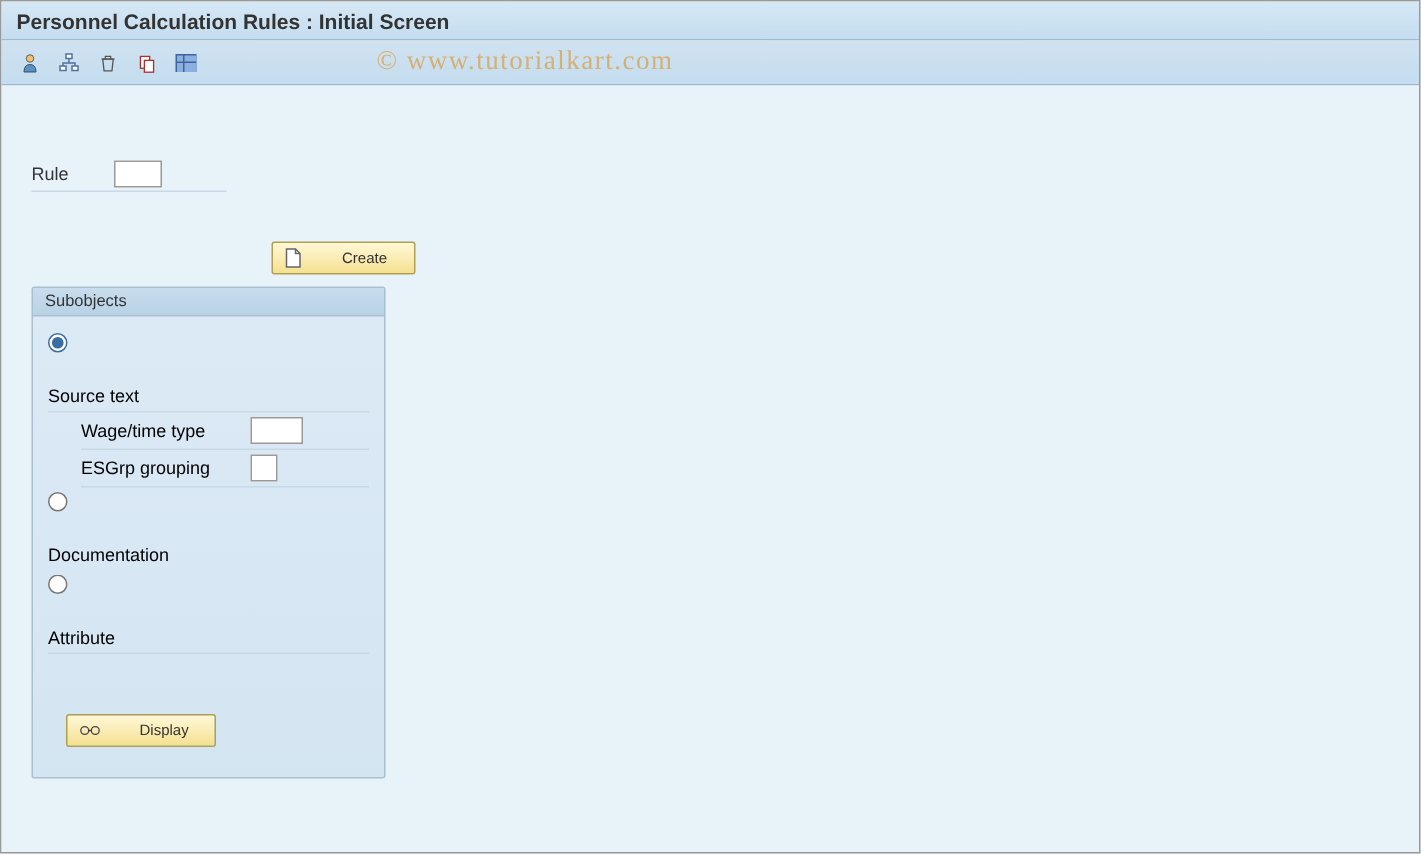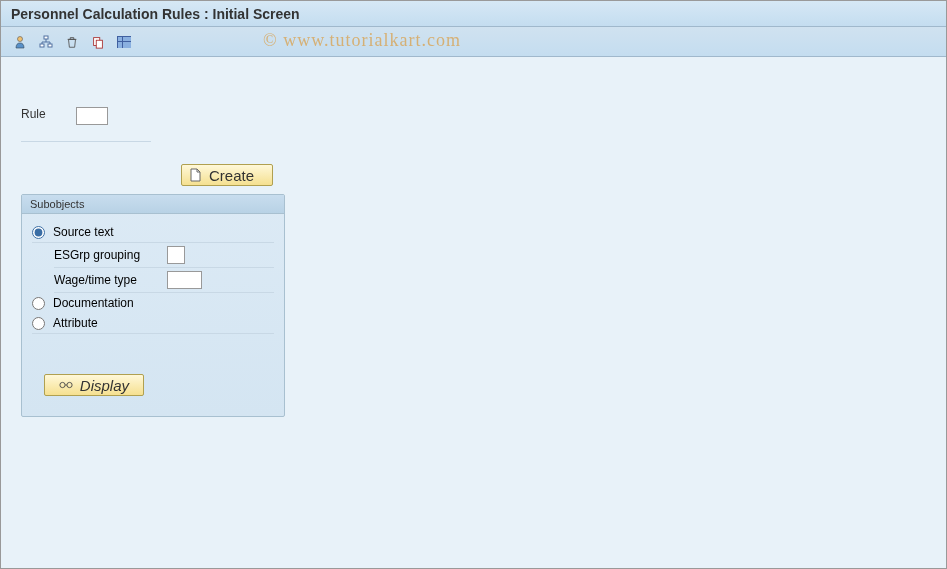--- a/index.html
+++ b/index.html
@@ -4,46 +4,46 @@
   <style>
     * { box-sizing: border-box; margin: 0; padding: 0; }
     body { font-family: Arial, sans-serif; font-size: 12px; background: #fff; width: 947px; height: 569px; overflow: hidden; border: 1px solid #999; }
     
     .title-bar { background: linear-gradient(to bottom, #d6e8f5, #c4ddf0); height: 26px; display: flex; align-items: center; padding: 0 10px; border-bottom: 1px solid #a0b8cc; }
     .title-text { font-weight: bold; font-size: 14px; color: #333; }
     
     .toolbar { background: linear-gradient(to bottom, #d0e2f0, #c4ddf0); height: 30px; display: flex; align-items: center; padding: 0 8px; gap: 4px; border-bottom: 1px solid #a0b8cc; position: relative; }
     .toolbar-btn { width: 22px; height: 20px; display: flex; align-items: center; justify-content: center; cursor: pointer; border: 1px solid transparent; border-radius: 2px; }
     
-    .watermark { position: absolute; left: 262px; top: 3px; color: #d8a860; font-size: 18px; font-family: Georgia, serif; letter-spacing: 1px; opacity: 0.85; pointer-events: none; }
+    .watermark { position: absolute; left: 250px; top: 3px; color: #d8a860; font-size: 18px; font-family: Georgia, serif; letter-spacing: 1px; opacity: 0.85; pointer-events: none; }
     
     .main-content { background: #e8f2f9; height: calc(100% - 56px); padding: 50px 20px 20px 20px; position: relative; }
     
-    .rule-row { display: flex; gap: 30px; margin-bottom: 22px; border-bottom: 1px solid #c8d8e5; padding-bottom: 16px; width: 130px; }
+    .rule-row { display: flex; align-items: center; gap: 30px; margin-bottom: 33px; border-bottom: 1px solid #c8d8e5; padding-bottom: 2px; width: 130px; }
     .rule-label { color: #333; }
     .rule-input { width: 32px; height: 18px; border: 1px solid #999; background: #fff; padding: 1px 2px; }
     
     .create-section { margin-left: 160px; margin-bottom: 8px; }
     
-    .sap-btn { display: inline-flex; align-items: center; gap: 7px; background: linear-gradient(to bottom, #fff8d8, #f5e090); border: 1px solid #b0a050; border-radius: 2px; height: 22px; padding: 0 18px 0 6px; cursor: pointer; font-size: 15px; color: #333; }
+    .sap-btn { display: inline-flex; align-items: center; gap: 26px; background: linear-gradient(to bottom, #fff8d8, #f5e090); border: 1px solid #b0a050; border-radius: 2px; height: 22px; padding: 0 18px 0 6px; cursor: pointer; font-size: 10px; color: #333; }
     .sap-btn-icon { width: 14px; height: 14px; display: flex; align-items: center; justify-content: center; }
     
-    .subobjects-box { width: 264px; border: 1px solid #a8c0d0; background: linear-gradient(to bottom, #dceaf5 0%, #d4e5f2 100%); border-radius: 2px; }
+    .subobjects-box { width: 236px; border: 1px solid #a8c0d0; background: linear-gradient(to bottom, #dceaf5 0%, #d4e5f2 100%); border-radius: 2px; }
     .subobjects-header { background: linear-gradient(to bottom, #c8ddee, #b8d2e5); padding: 3px 8px; border-bottom: 1px solid #a8c0d0; color: #333; font-size: 11px; }
     .subobjects-body { padding: 8px 10px 20px 10px; }
     
-    .radio-row { display: flex; align-items: flex-end; gap: 8px; padding: 3px 0; border-bottom: 1px solid #c8d8e5; }
+    .radio-row { display: flex; align-items: flex-start; gap: 22px; padding: 3px 0; border-bottom: 1px solid #c8d8e5; flex-direction: column; }
     .radio-row-last { border-bottom: none; }
     .radio-sub { margin-left: 22px; display: flex; align-items: center; gap: 8px; padding: 3px 0; border-bottom: 1px solid #c8d8e5; }
     .radio-sub-label { width: 105px; }
     .sub-input-small { width: 18px; height: 18px; border: 1px solid #999; background: #fff; }
     .sub-input-med { width: 35px; height: 18px; border: 1px solid #999; background: #fff; }
     
     .btn-row { display: flex; gap: 35px; margin-top: 40px; padding-left: 12px; }
-    .sap-btn-wide { min-width: 100px; justify-content: flex-end; padding: 0 14px 0 8px; font-style: italic; }
+    .sap-btn-wide { min-width: 100px; justify-content: flex-start; padding: 0 14px 0 8px; }
     
     input[type="radio"] { width: 13px; height: 13px; accent-color: #3a6ea5; }
     
     .pencil-icon { color: #c08020; }
   </style>
 </head>
 <body>
 
 <div class="title-bar">
   <span class="title-text">Personnel Calculation Rules : Initial Screen</span>
@@ -110,27 +110,27 @@
   <div class="subobjects-box">
     <div class="subobjects-header">Subobjects</div>
     <div class="subobjects-body">
 
       <div class="radio-row">
         <input type="radio" name="subobj" checked="" style="">
         <span>Source text</span>
       </div>
 
       <div class="radio-sub">
-        <span class="radio-sub-label">ESGrp grouping</span>
-        <input class="sub-input-small" type="text" value="" style="">
+        <span class="radio-sub-label">Wage/time type</span>
+        <input class="sub-input-med" type="text" value="" style="">
       </div>
 
       <div class="radio-sub">
-        <span class="radio-sub-label">Wage/time type</span>
-        <input class="sub-input-med" type="text" value="" style="">
+        <span class="radio-sub-label">ESGrp grouping</span>
+        <input class="sub-input-small" type="text" value="" style="">
       </div>
 
       <div class="radio-row radio-row-last">
         <input type="radio" name="subobj" style="">
         <span>Documentation</span>
       </div>
 
       <div class="radio-row">
         <input type="radio" name="subobj" style="">
         <span>Attribute</span>

